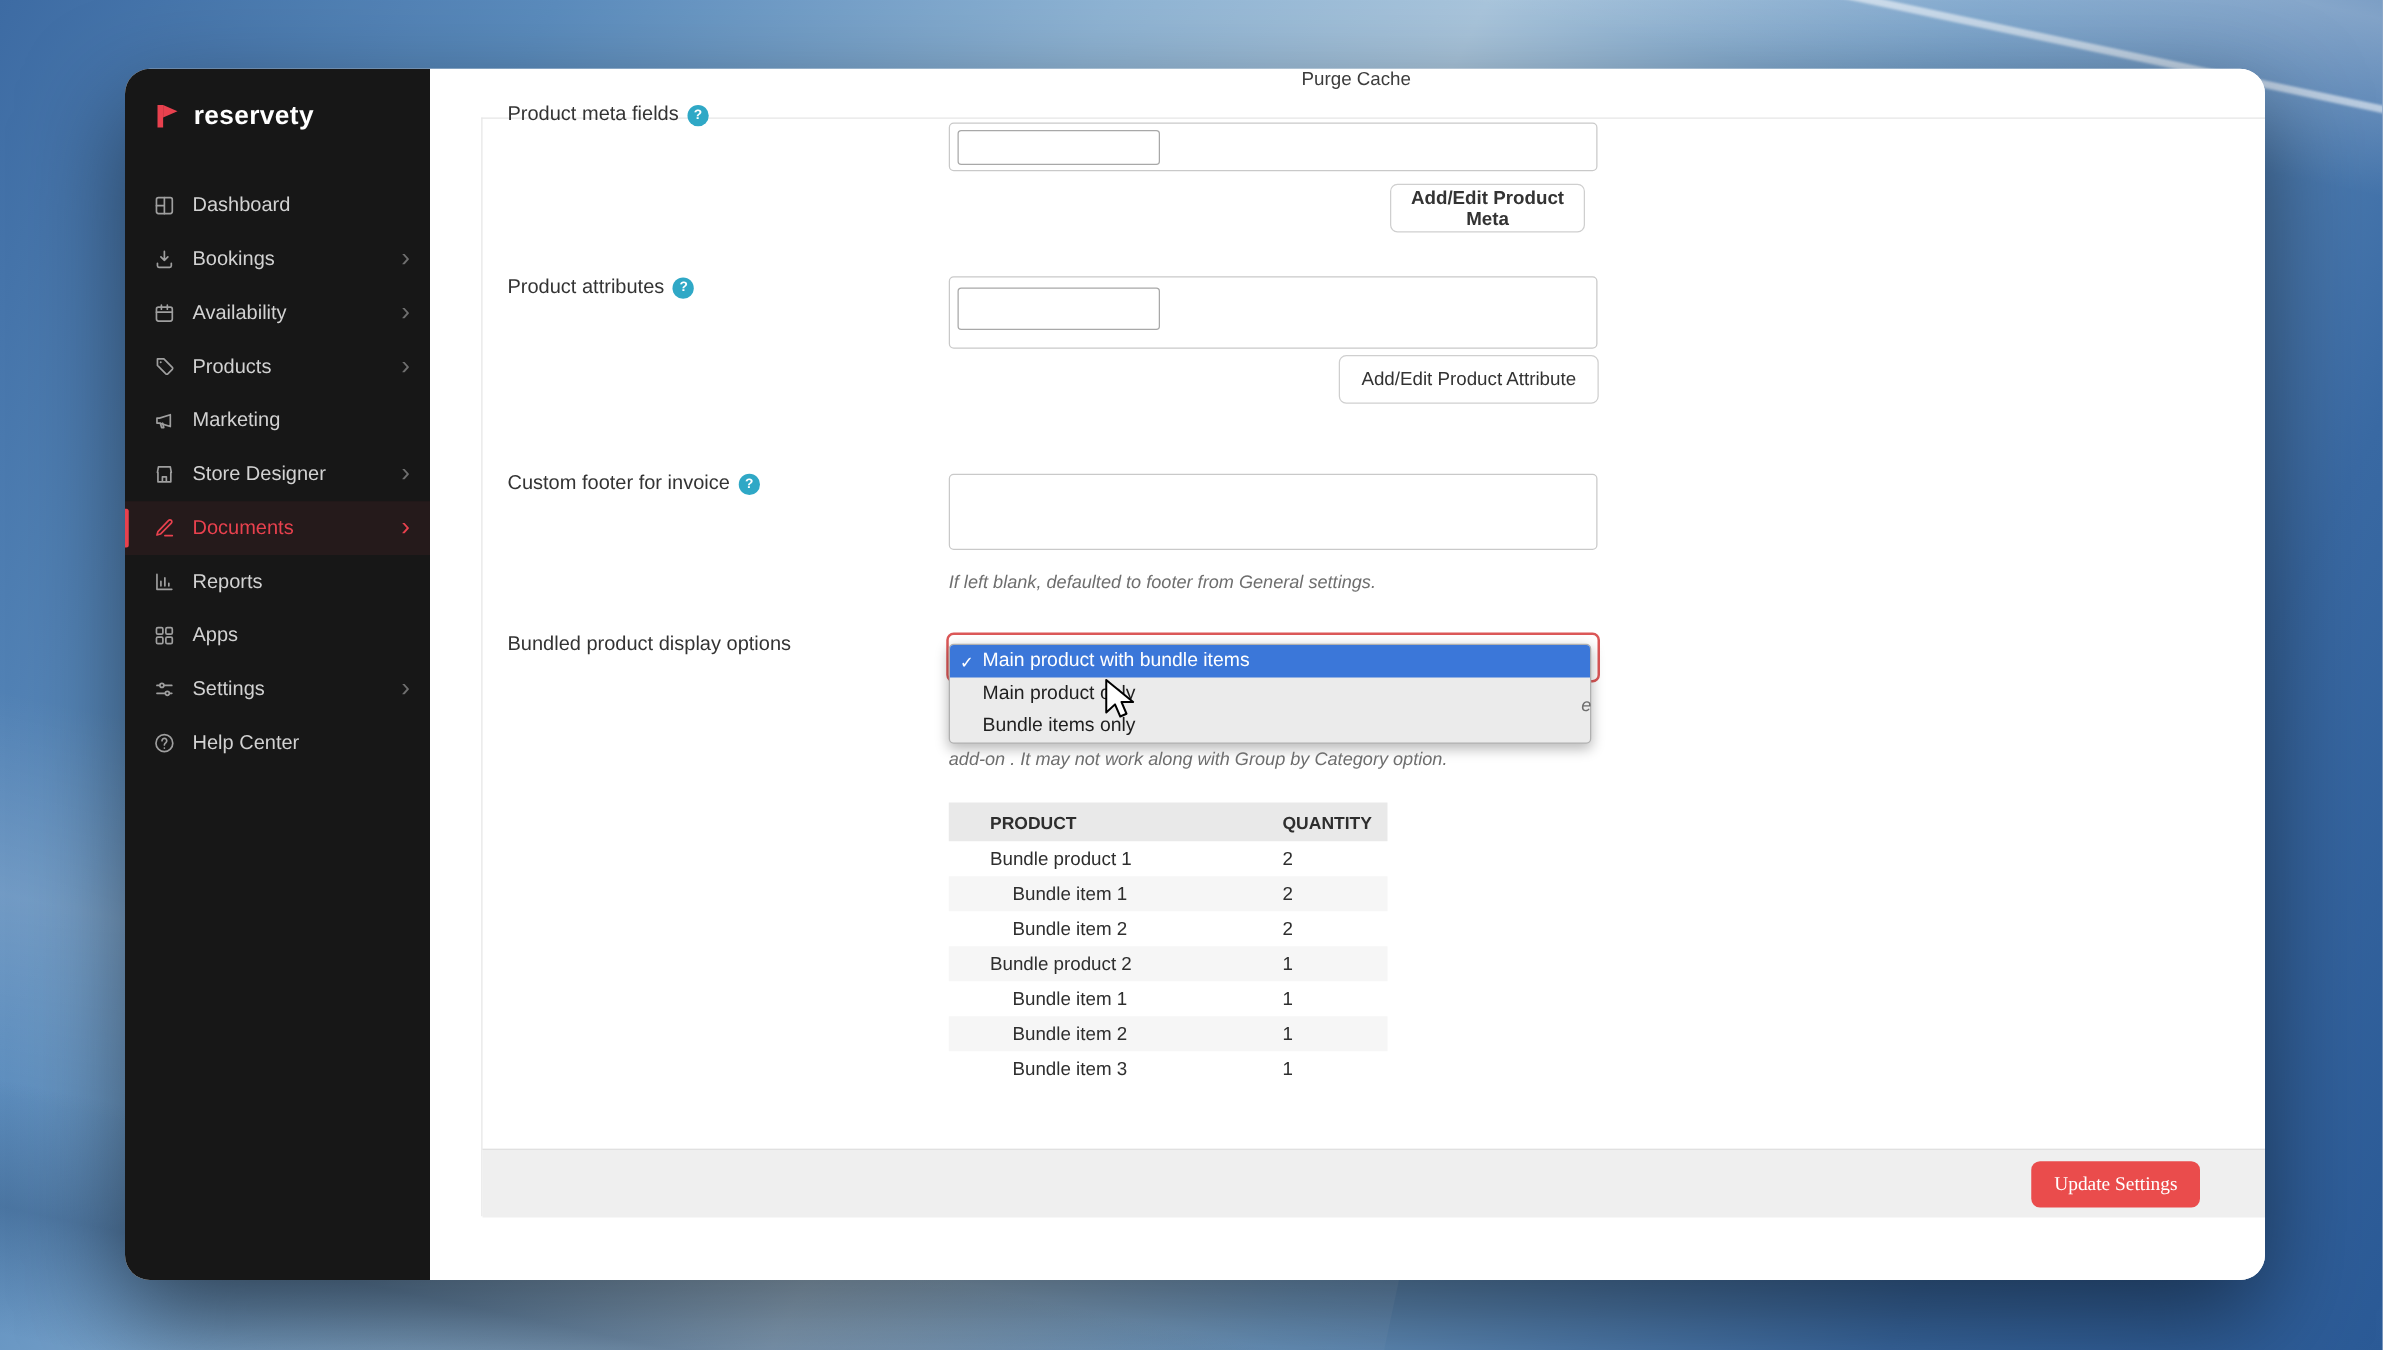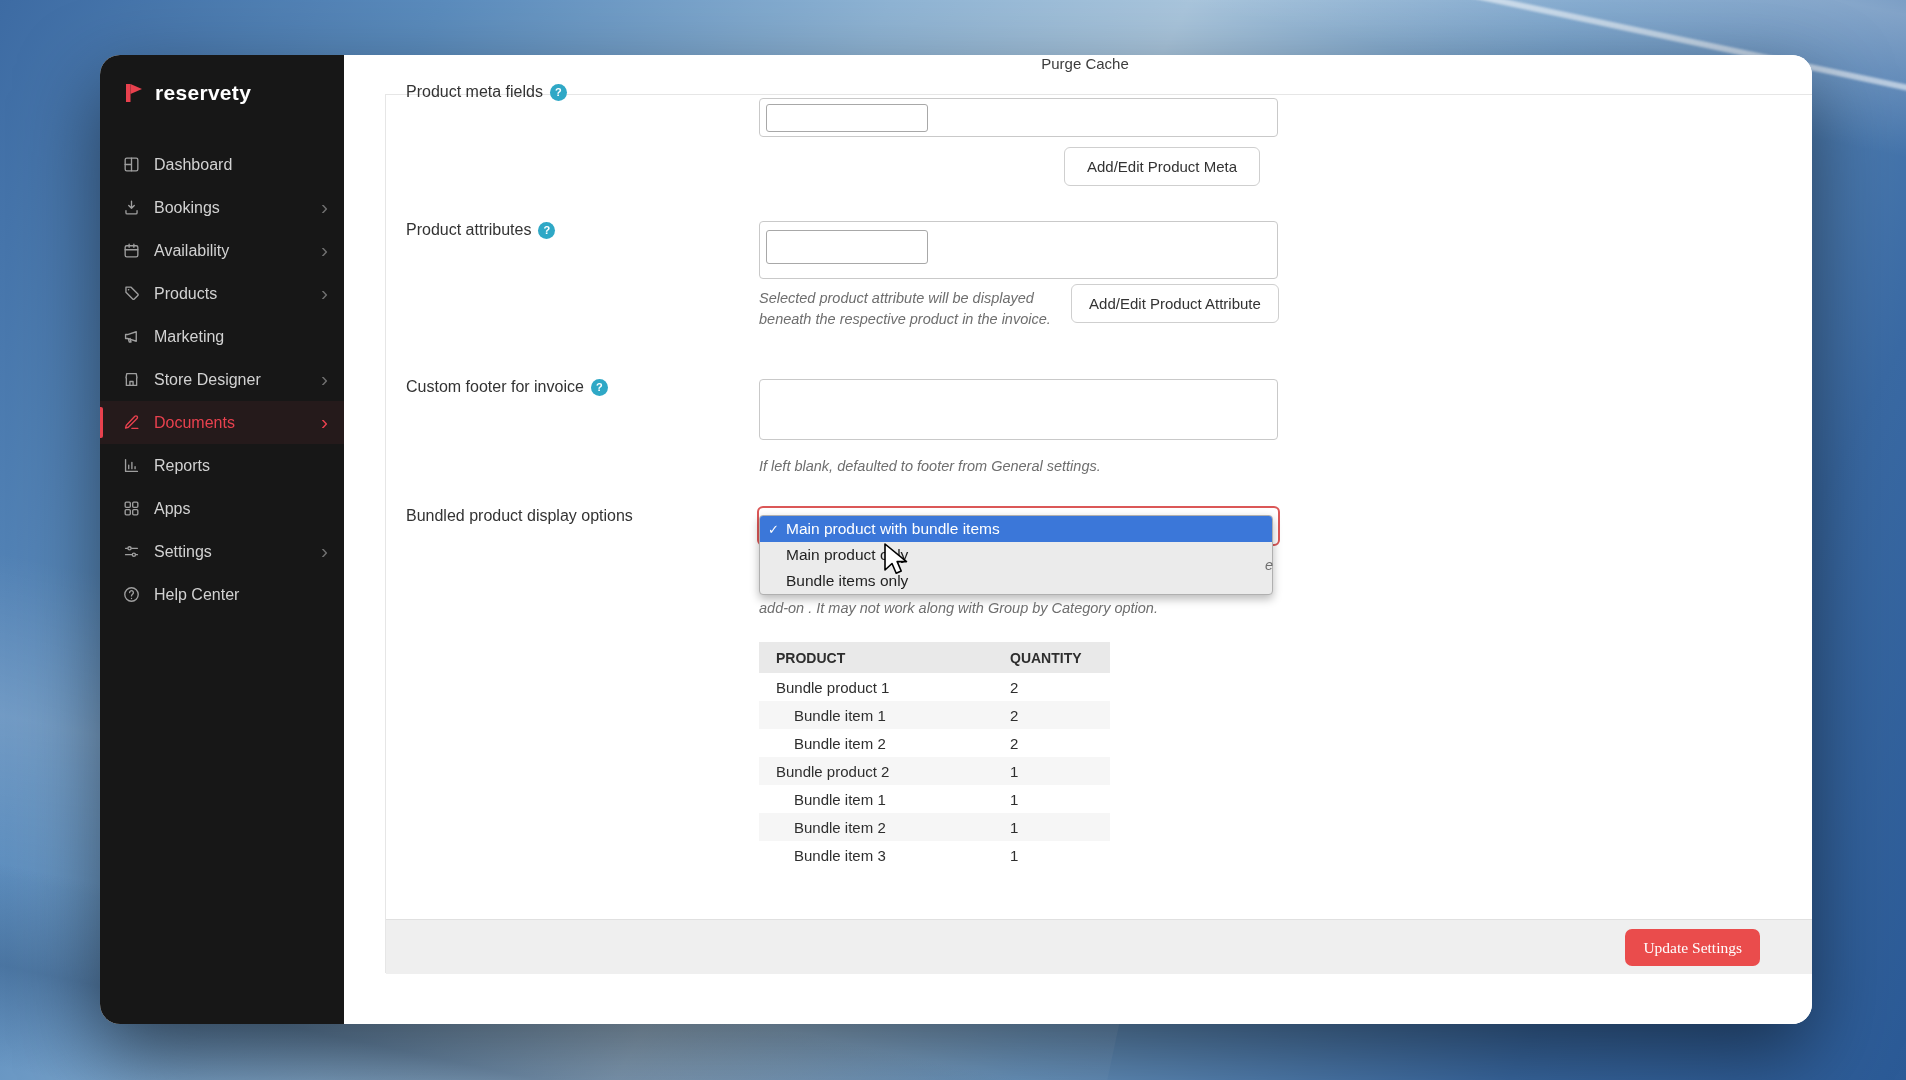--- a/index.html
+++ b/index.html
@@ -71,21 +71,21 @@
     border:1px solid #b0b0b0;border-radius:4px;box-shadow:0 4px 10px rgba(0,0,0,.28);overflow:hidden;}
   .opt{height:26px;display:flex;align-items:center;padding-left:26px;font-size:15.5px;color:#1f1f1f;cursor:pointer;}
   .opt.sel{background:#3b77d9;color:#fff;padding-left:8px;}
   .opt .check{width:18px;font-size:13px;}
 
   
   .tbl{position:absolute;left:373px;top:547px;width:351px;font-size:15px;color:#2e2e2e;}
   .thead{height:31px;background:#e9e9e9;display:flex;align-items:center;font-weight:bold;font-size:14px;}
   .trow{height:28px;display:flex;align-items:center;}
   .trow:nth-child(odd){background:#f6f6f6;}
-  .pcell{width:249px;padding-left:17px;}
+  .pcell{width:249px;padding-left:17px;margin-left:16px;}
   .pcell.indent{padding-left:35px;}
   .qcell{padding-left:2px;}
   .thead .pcell{padding-left:17px;}
 
   .frag{position:absolute;left:879px;top:462px;font-style:italic;font-size:14.5px;color:#6e6e6e;}
 
   
   .card-footer{position:absolute;left:0;right:0;top:824px;height:55px;background:#efefef;
     border-top:1px solid #e0e0e0;}
   .update-btn{position:absolute;right:52px;top:9px;height:37px;padding:0 18px;background:#ea4c4c;
@@ -251,30 +251,29 @@
 
       <div class="card">
 
         <div class="flabel" style="left:20px;top:-12px;">
           <span>Product meta fields</span>
           <span class="qicon">?</span>
         </div>
         <div class="selbox" style="left:373px;top:3px;width:519px;height:39px;">
           <input class="inner-input" style="top: 5px; height: 28px;" value="">
         </div>
-        <button class="btn-outline" style="left:678px;top:52px;width:196px;height:39px;">Add/Edit Product Meta</button>
+        <button class="btn-outline" style="left:726px;top:52px;width:156px;height:39px;font-weight:bold;">Add/Edit Product Meta</button>
 
         <div class="flabel" style="left:20px;top:126px;">
           <span>Product attributes</span>
           <span class="qicon">?</span>
         </div>
         <div class="selbox attr" style="left:373px;top:126px;width:519px;height:58px;">
           <input class="inner-input" value="" style="">
         </div>
-        <div class="help-text" style="left:373px;top:193px;width:312px;">Selected product attribute will be displayed beneath the respective product in the invoice.</div>
         <button class="btn-outline" style="left:685px;top:189px;width:208px;height:39px;">Add/Edit Product Attribute</button>
 
         <div class="flabel" style="left:20px;top:283px;">
           <span>Custom footer for invoice</span>
           <span class="qicon">?</span>
         </div>
         <textarea class="ftextarea" value="" style=""></textarea>
         <div class="help-text" style="left:373px;top:361px;width:519px;">If left blank, defaulted to footer from General settings.</div>
 
         <div class="flabel" style="left:20px;top:412px;">

